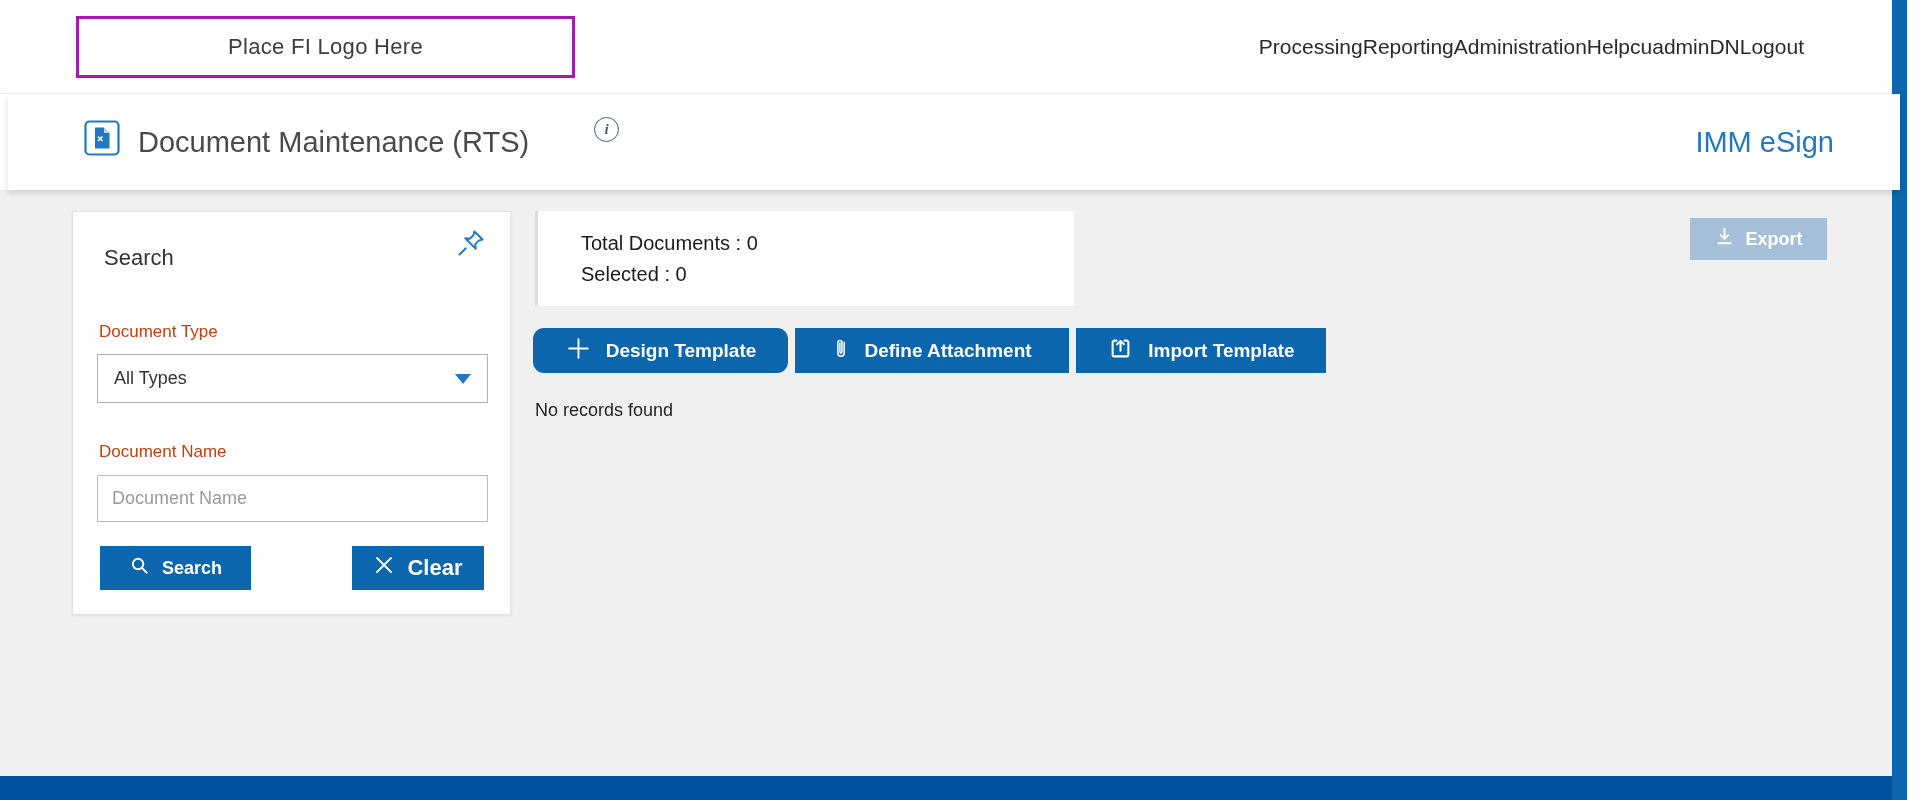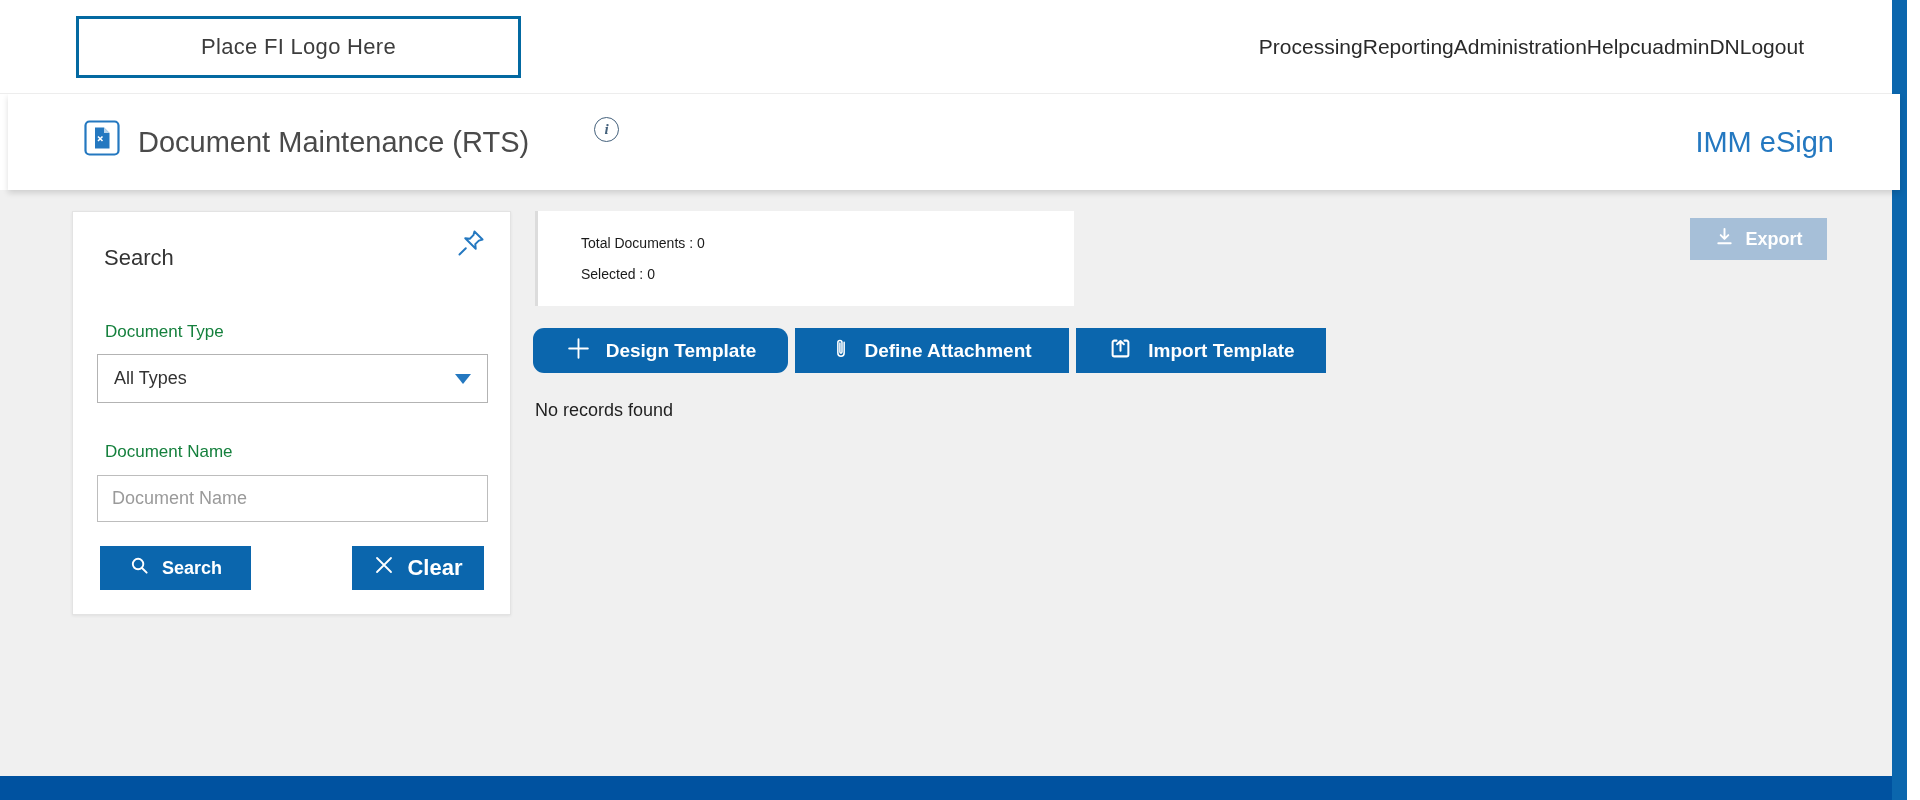--- a/index.html
+++ b/index.html
@@ -8,22 +8,22 @@
     font-family: "Liberation Sans", sans-serif;
     background: #ffffff;
     overflow: hidden;
     position: relative;
   }
   .app { position: absolute; left: 0; top: 0; width: 1892px; height: 800px; background: #fff; }
 
   
   .topbar { position: absolute; top: 0; left: 0; width: 100%; height: 94px; background: #fff; border-bottom: 1px solid #ededed; z-index: 4; }
   .logo-box {
-    position: absolute; left: 76px; top: 16px; width: 445px; height: 62px;
-    border: 3px solid #0369a1; background: #fff;
+    position: absolute; left: 76px; top: 16px; width: 499px; height: 62px;
+    border: 3px solid #a21caf; background: #fff;
     display: flex; align-items: center; justify-content: center;
     font-size: 22px; color: #3d3d3d; letter-spacing: 0.3px;
   }
   .nav { position: absolute; right: 88px; top: 0; height: 94px; display: flex; align-items: center; }
   .nav-item { font-size: 21px; color: #2a2a2a; cursor: pointer; white-space: nowrap; }
 
   
   .header { position: absolute; top: 94px; left: 8px; width: 100%; height: 96px; background: #fff; box-shadow: 0 3px 6px rgba(0,0,0,0.14); z-index: 3; }
   .doc-icon { position: absolute; left: 76px; top: 26px; width: 36px; height: 36px; }
   .page-title { position: absolute; left: 130px; top: 28px; font-size: 29px; color: #4a4a4a; line-height: 40px; font-weight: 400; }
@@ -39,21 +39,21 @@
   
   .content { position: absolute; top: 190px; left: 0; width: 100%; height: 586px; background: var(--content-bg, #f0f0f0); z-index: 1; }
 
   
   .search-card {
     position: absolute; left: 72px; top: 21px; width: 439px; height: 404px;
     background: #fff; border: 1px solid #e3e3e3; box-shadow: 0 1px 3px rgba(0,0,0,0.07);
   }
   .pin-icon { position: absolute; right: 24px; top: 16px; width: 30px; height: 30px; cursor: pointer; }
   .search-title { position: absolute; left: 31px; top: 33px; font-size: 22px; color: #333; }
-  .field-label { position: absolute; left: 32px; font-size: 17px; color: #15803d; }
+  .field-label { position: absolute; left: 26px; font-size: 17px; color: #c2410c; }
   .label-doc-type { top: 110px; }
   .label-doc-name { top: 230px; }
   .select {
     position: absolute; left: 24px; top: 142px; width: 391px; height: 49px;
     background: #fff; border: 1px solid #b3b3b3;
     display: flex; align-items: center; padding: 0 16px; cursor: pointer; gap: 46px;
   }
   .select-value { font-size: 18px; color: #333; flex: 1; }
   .chevron {
     width: 0; height: 0; border-left: 8px solid transparent; border-right: 8px solid transparent;
@@ -73,21 +73,21 @@
   }
   .btn-search { position: absolute; left: 27px; top: 334px; width: 151px; height: 44px; font-size: 18px; }
   .btn-clear  { position: absolute; left: 279px; top: 334px; width: 132px; height: 44px; font-size: 22px; }
 
   
   .summary-card {
     position: absolute; left: 535px; top: 21px; width: 539px; height: 95px;
     background: #fff; border-left: 3px solid #dcdcdc;
     padding: 17px 0 0 43px;
   }
-  .summary-line { font-size: 14px; color: #1a1a1a; line-height: 31px; }
+  .summary-line { font-size: 20px; color: #1a1a1a; line-height: 31px; }
 
   
   .btn-export {
     position: absolute; left: 1690px; top: 28px; width: 137px; height: 42px;
     background: var(--export-button-blue, #a6bfd8); font-size: 18px; font-weight: 600; gap: 10px; align-items: center;
   }
 
   
   .actions { position: absolute; left: 533px; top: 138px; display: flex; gap: 7px; }
   .action-btn { height: 45px; font-size: 19px; gap: 14px; }

